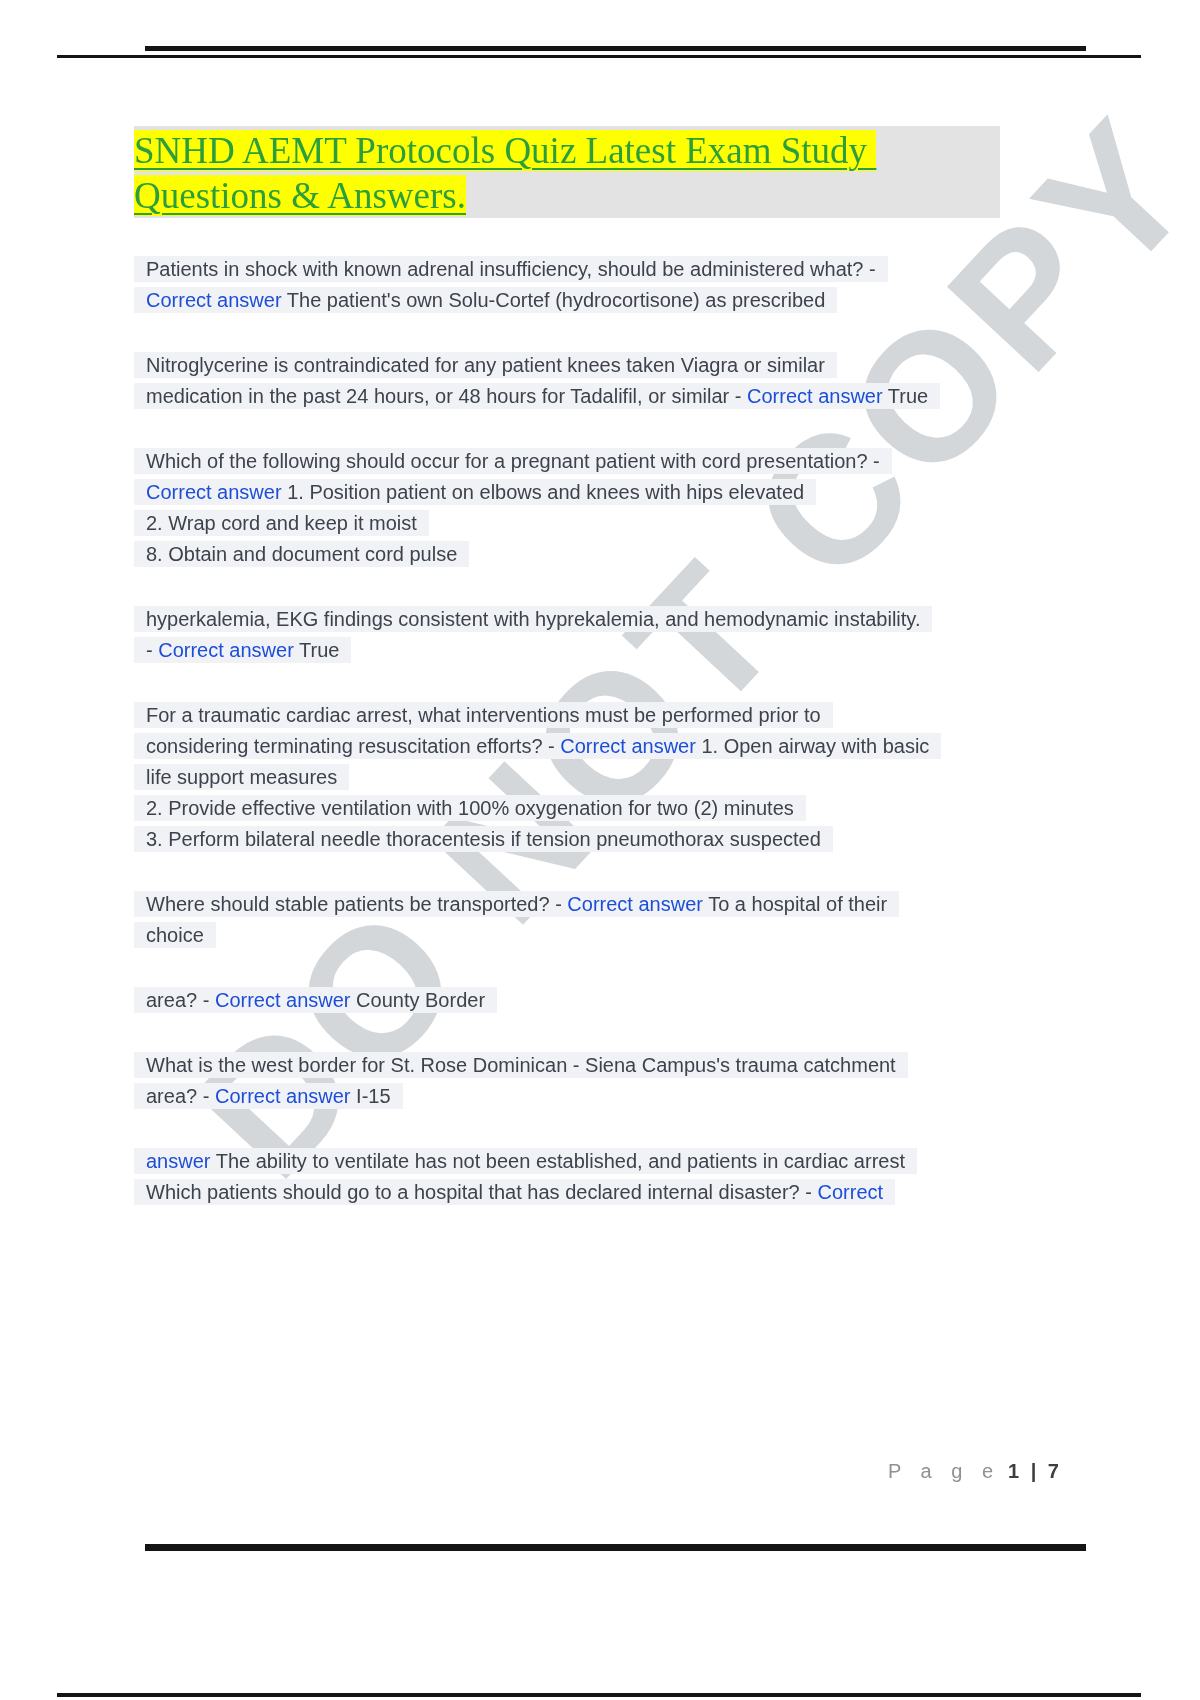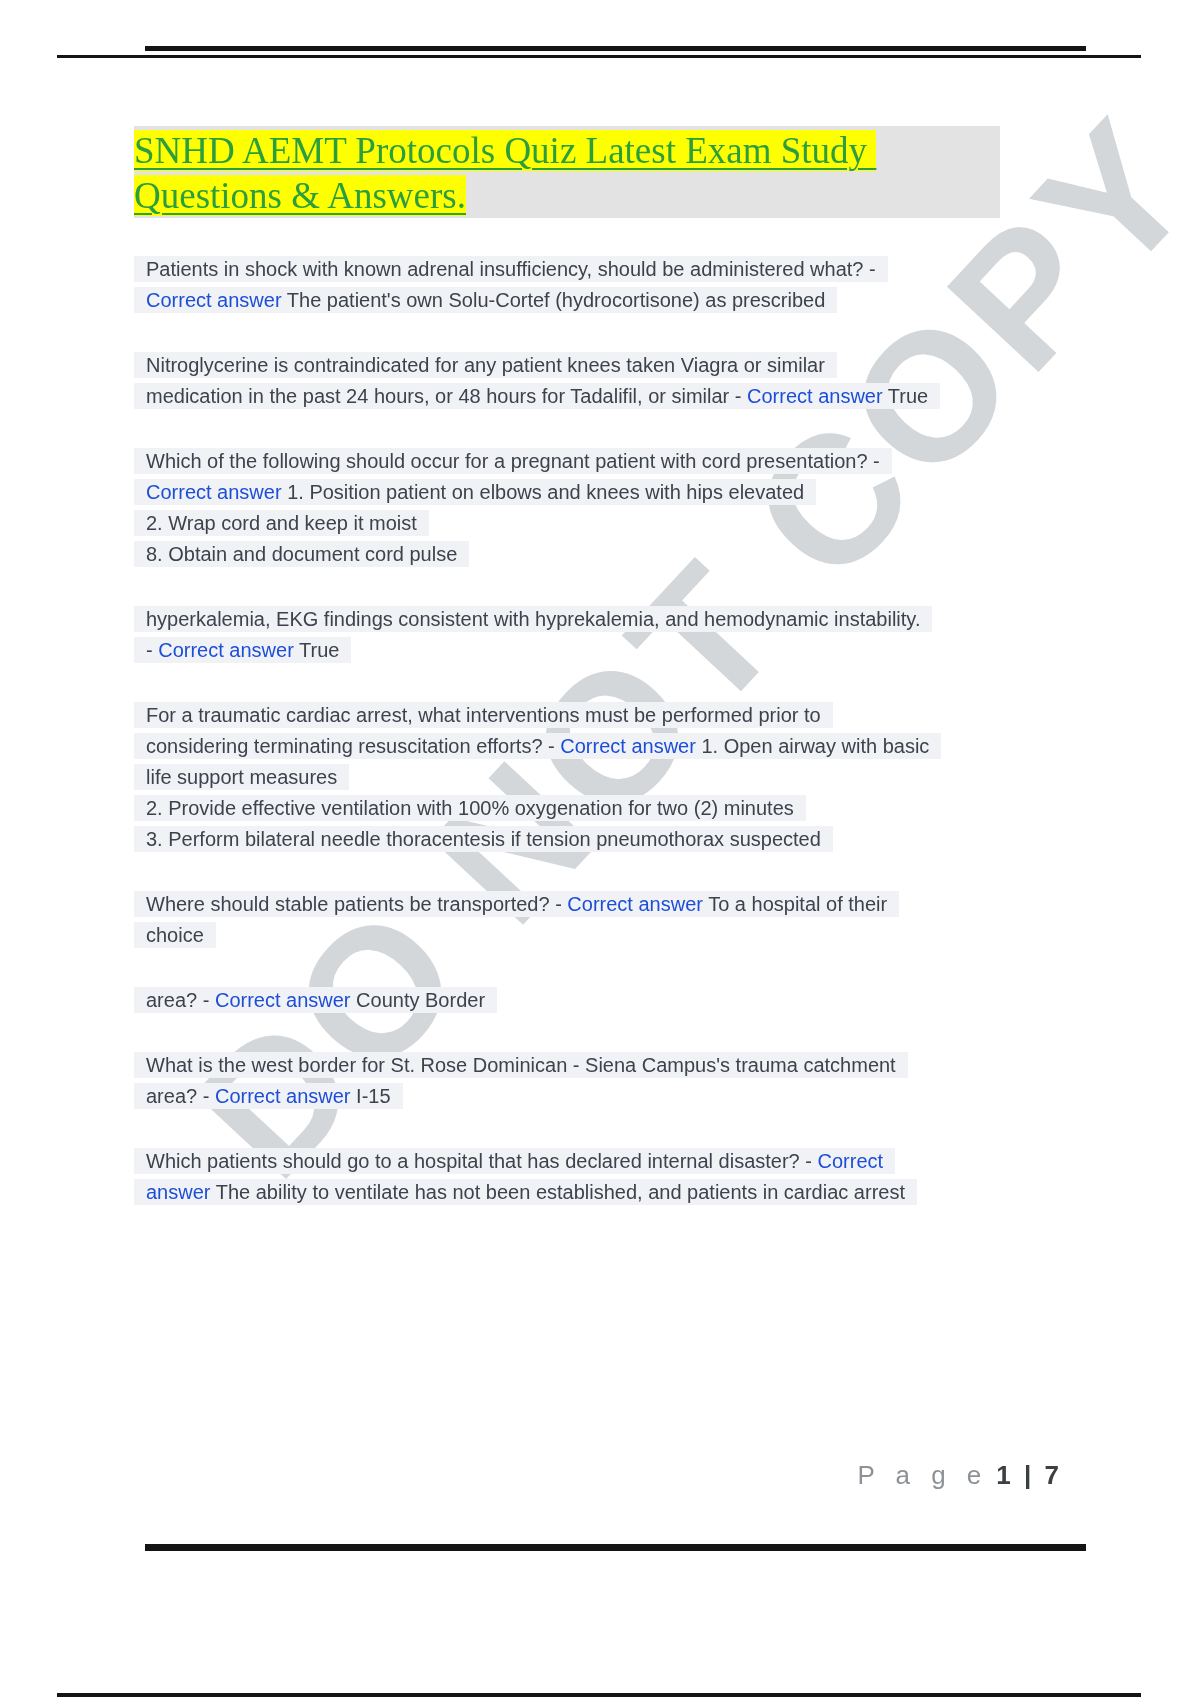--- a/index.html
+++ b/index.html
@@ -34,21 +34,21 @@
   .title-line .yl {
     background:#feff00; color:#2b9e3e; white-space:pre;
     text-decoration:underline; text-decoration-thickness:2px; text-underline-offset:5px;
   }
 
   .para { margin:0 0 34px 0; }
   .line { font-size:20px; line-height:31px; min-height:31px; color:#3d434d; }
   .hl   { background:#f1f2f5; padding:2px 12px; box-decoration-break:clone; }
   .ans  { color:#1d4ed8; }
 
-  .footer-page { position:absolute; top:1460px; right:138px; z-index:2; font-size:26px; white-space:nowrap; }
+  .footer-page { position:absolute; top:1460px; right:138px; z-index:2; font-size:20px; white-space:nowrap; }
   .page-word { color:#8d9296; letter-spacing:7px; margin-right:8px; }
   .page-num  { color:#3c4043; font-weight:700; letter-spacing:3px; }
 </style>
 </head>
 <body>
 
 <div class="page">
 
   <div class="rule rule-top-a"></div>
   <div class="rule rule-top-b"></div>
@@ -92,22 +92,22 @@
           <div class="line"><span class="hl"><span>choice</span></span></div>
         </div>
         <div class="para">
           <div class="line"><span class="hl"><span>area? - </span><span class="ans">Correct answer</span><span> County Border</span></span></div>
         </div>
         <div class="para">
           <div class="line"><span class="hl"><span>What is the west border for St. Rose Dominican - Siena Campus's trauma catchment</span></span></div>
           <div class="line"><span class="hl"><span>area? - </span><span class="ans">Correct answer</span><span> I-15</span></span></div>
         </div>
         <div class="para">
+          <div class="line"><span class="hl"><span class="ans">answer</span><span> The ability to ventilate has not been established, and patients in cardiac arrest</span></span></div>
           <div class="line"><span class="hl"><span>Which patients should go to a hospital that has declared internal disaster? - </span><span class="ans">Correct</span></span></div>
-          <div class="line"><span class="hl"><span class="ans">answer</span><span> The ability to ventilate has not been established, and patients in cardiac arrest</span></span></div>
         </div>
       </div>
   </div>
 
   <div class="footer-page">
     <span class="page-word">P a g e</span><span class="page-num">1 | 7</span>
   </div>
 
   <div class="rule rule-bottom-a"></div>
   <div class="rule rule-bottom-b"></div>

